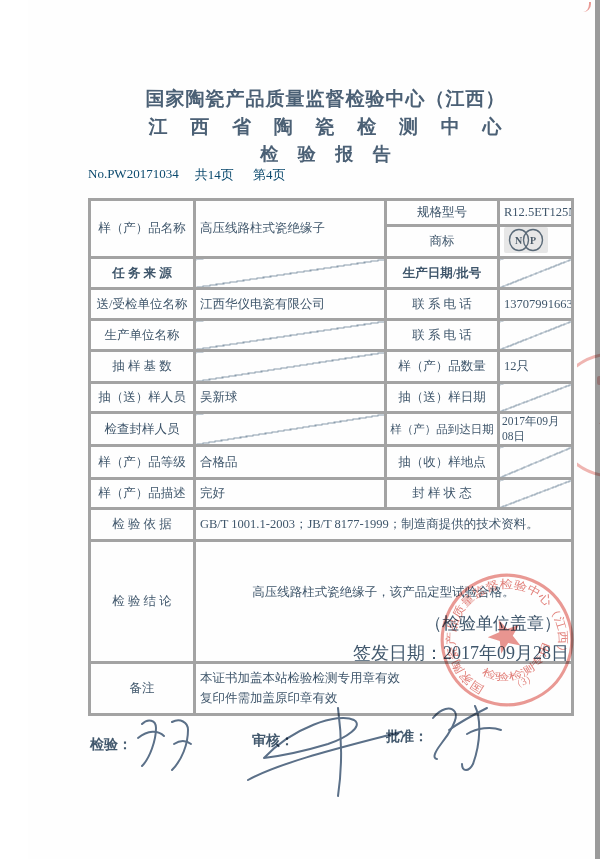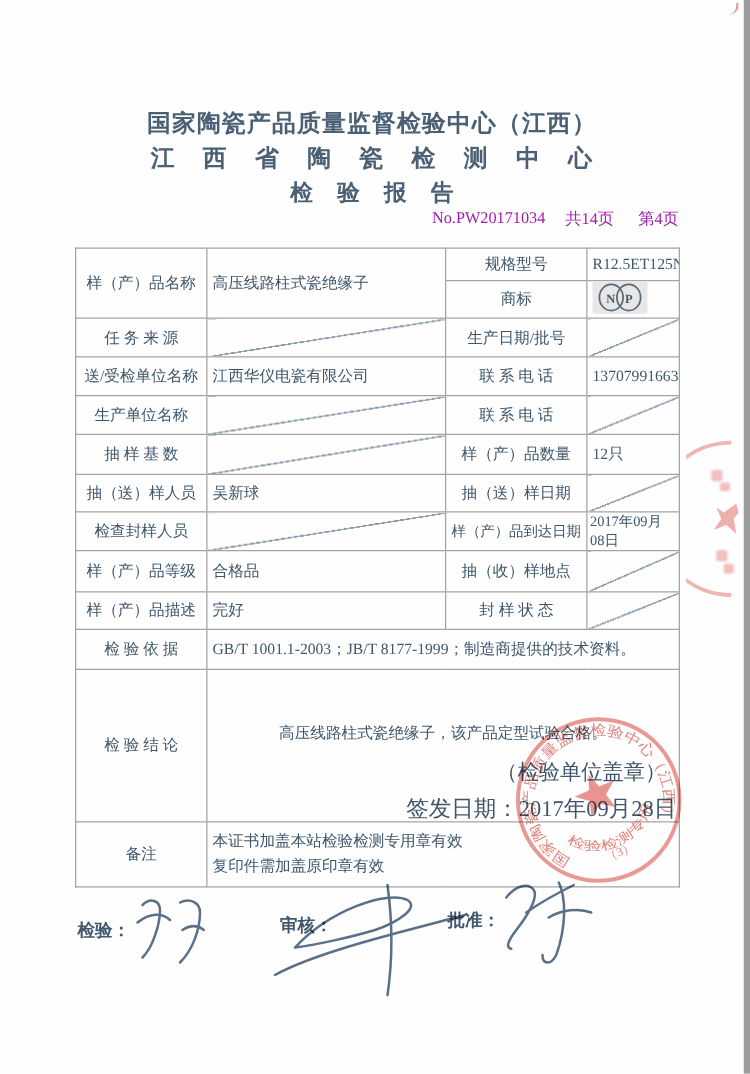--- a/index.html
+++ b/index.html
@@ -1,35 +1,35 @@
 <!DOCTYPE html>
 <html><head>
 <meta charset="utf-8">
 <style>
   html,body{margin:0;padding:0;}
   body{
     width:600px;height:859px;position:relative;background:#ffffff;
     font-family:"Liberation Serif","DejaVu Serif",serif;
     color:#415a70;overflow:hidden;
   }
-  .page{position:absolute;inset:0;background:#fefefe;}
+  .page{position:absolute;inset:0;background:#fefefe;margin-left:28px;}
   .scan-edge{position:absolute;right:0;top:0;width:5px;height:859px;background:#9b9b9b;}
   .corner-mark{position:absolute;right:9px;top:2px;width:8px;height:10px;border-right:2px solid #e4837d;border-radius:0 0 8px 0;opacity:.8;}
 
   
   .hdr{position:absolute;left:0;width:595px;text-align:center;font-weight:700;color:#4b6075;}
   .hdr1{top:86px;font-size:19px;letter-spacing:1px;}
   .hdr2{top:114px;font-size:19px;word-spacing:16px;letter-spacing:1px;}
   .hdr3{top:142px;font-size:18px;word-spacing:15px;}
-  .meta{position:absolute;left:60px;top:166px;width:483px;display:flex;justify-content:flex-end;font-size:13px;color:#a21caf;}
+  .meta{position:absolute;left:60px;top:166px;width:483px;display:flex;justify-content:flex-start;font-size:13px;color:#0c4a6e;}
   .meta .pgs span{margin-left:16px;}
 
   
   table.rpt{position:absolute;left:60px;top:198px;width:483px;border-collapse:collapse;table-layout:fixed;font-size:12.5px;color:#3f566b;}
-  table.rpt td{border:1px solid #a3a3a3;padding:0 4px;overflow:hidden;}
+  table.rpt td{border:3px solid #a3a3a3;padding:0 4px;overflow:hidden;}
   td.lab{text-align:center;padding:0 2px;}
   td.val{text-align:left;padding-left:7px;}
   td.diag{background:linear-gradient(to bottom right,transparent calc(50% - .6px),#8a9cac calc(50% - .6px),#8a9cac calc(50% + .6px),transparent calc(50% + .6px));}
   .two-line div{line-height:1.55;}
 
   
   .tm{display:inline-block;background:#e7e7e7;border-radius:2px;padding:1px 2px;line-height:0;}
 
   
   td.concl{position:relative;vertical-align:top;}
@@ -92,21 +92,21 @@
         <span class="tm">
           <svg width="40" height="24" viewBox="0 0 40 24">
             <ellipse cx="13" cy="12" rx="9.5" ry="10.5" fill="none" stroke="#5a6a78" stroke-width="1.4"></ellipse>
             <ellipse cx="27" cy="12" rx="9.5" ry="10.5" fill="none" stroke="#5a6a78" stroke-width="1.4"></ellipse>
             <text x="9" y="16" font-size="10" font-weight="bold" fill="#4a5a68">N</text>
             <text x="24" y="16" font-size="10" font-weight="bold" fill="#4a5a68">P</text>
           </svg>
         </span>
       </td>
     </tr>
-    <tr style="height:31px;">
+    <tr style="height:31px;font-weight:bold;">
       <td class="lab">任 务 来 源</td>
       <td class="diag"></td>
       <td class="lab">生产日期/批号</td>
       <td class="diag"></td>
     </tr>
     <tr style="height:31px;">
       <td class="lab">送/受检单位名称</td>
       <td class="val">江西华仪电瓷有限公司</td>
       <td class="lab">联 系 电 话</td>
       <td class="val">13707991663</td>

